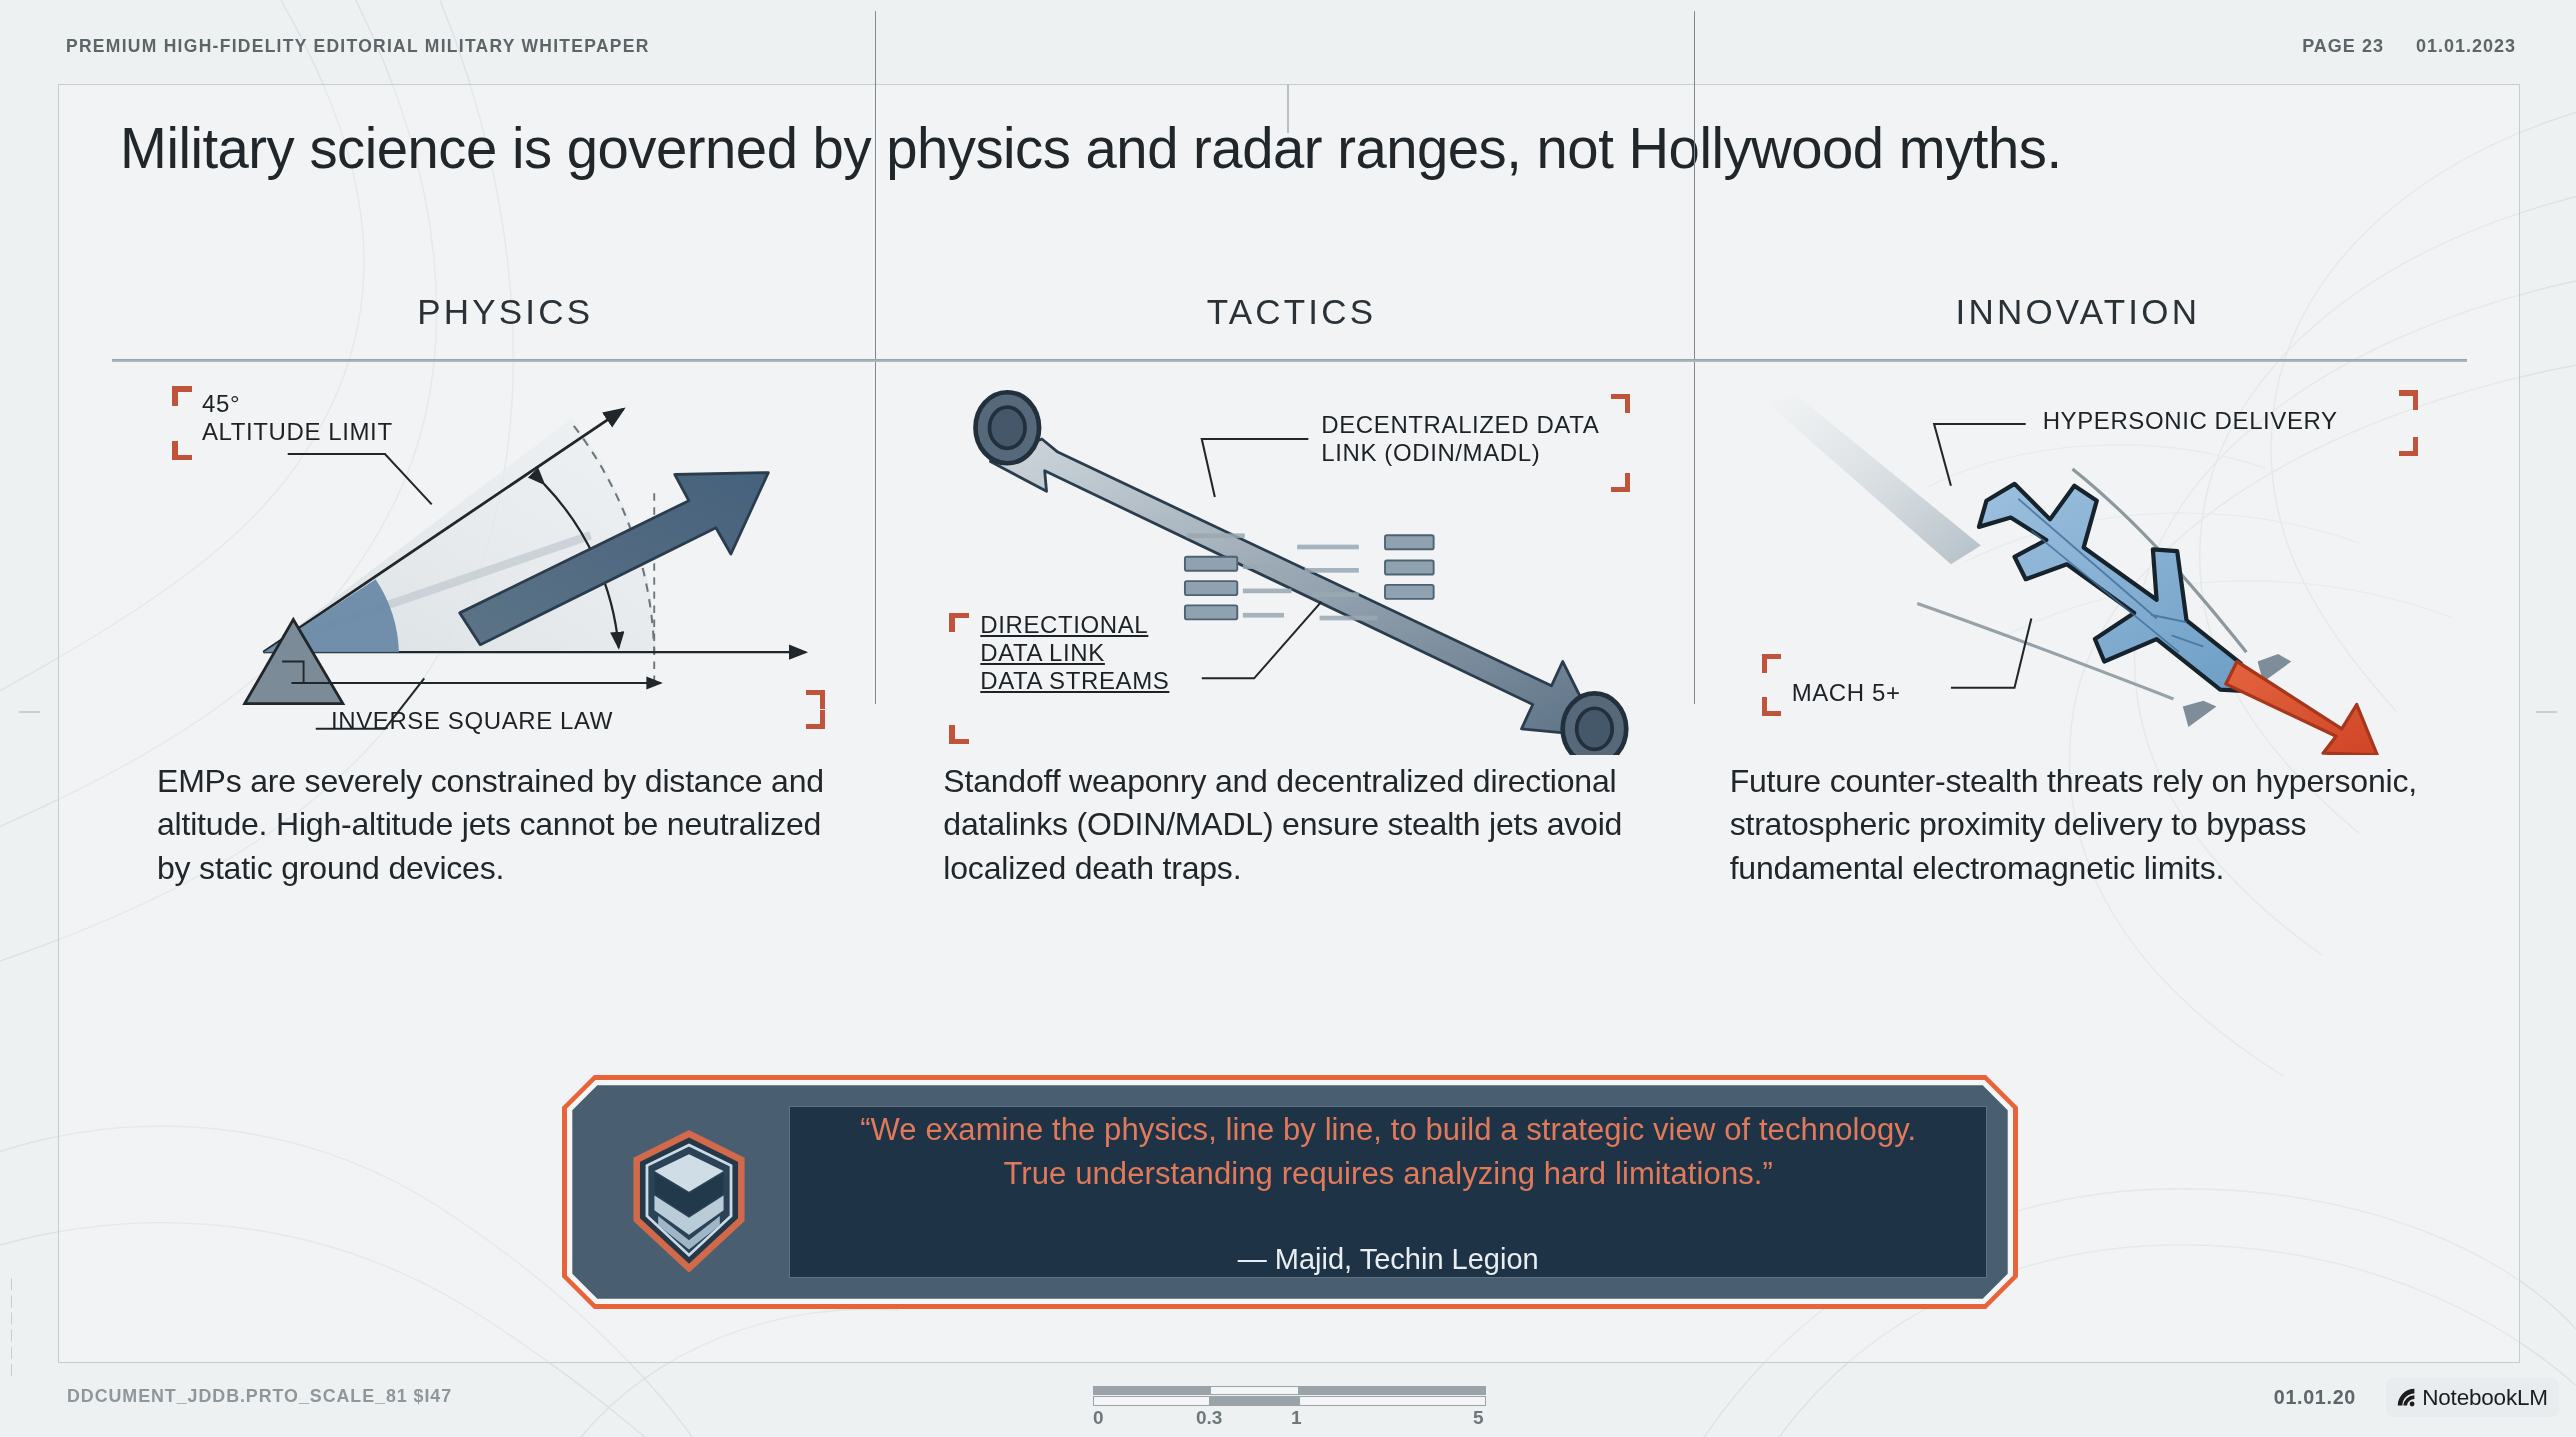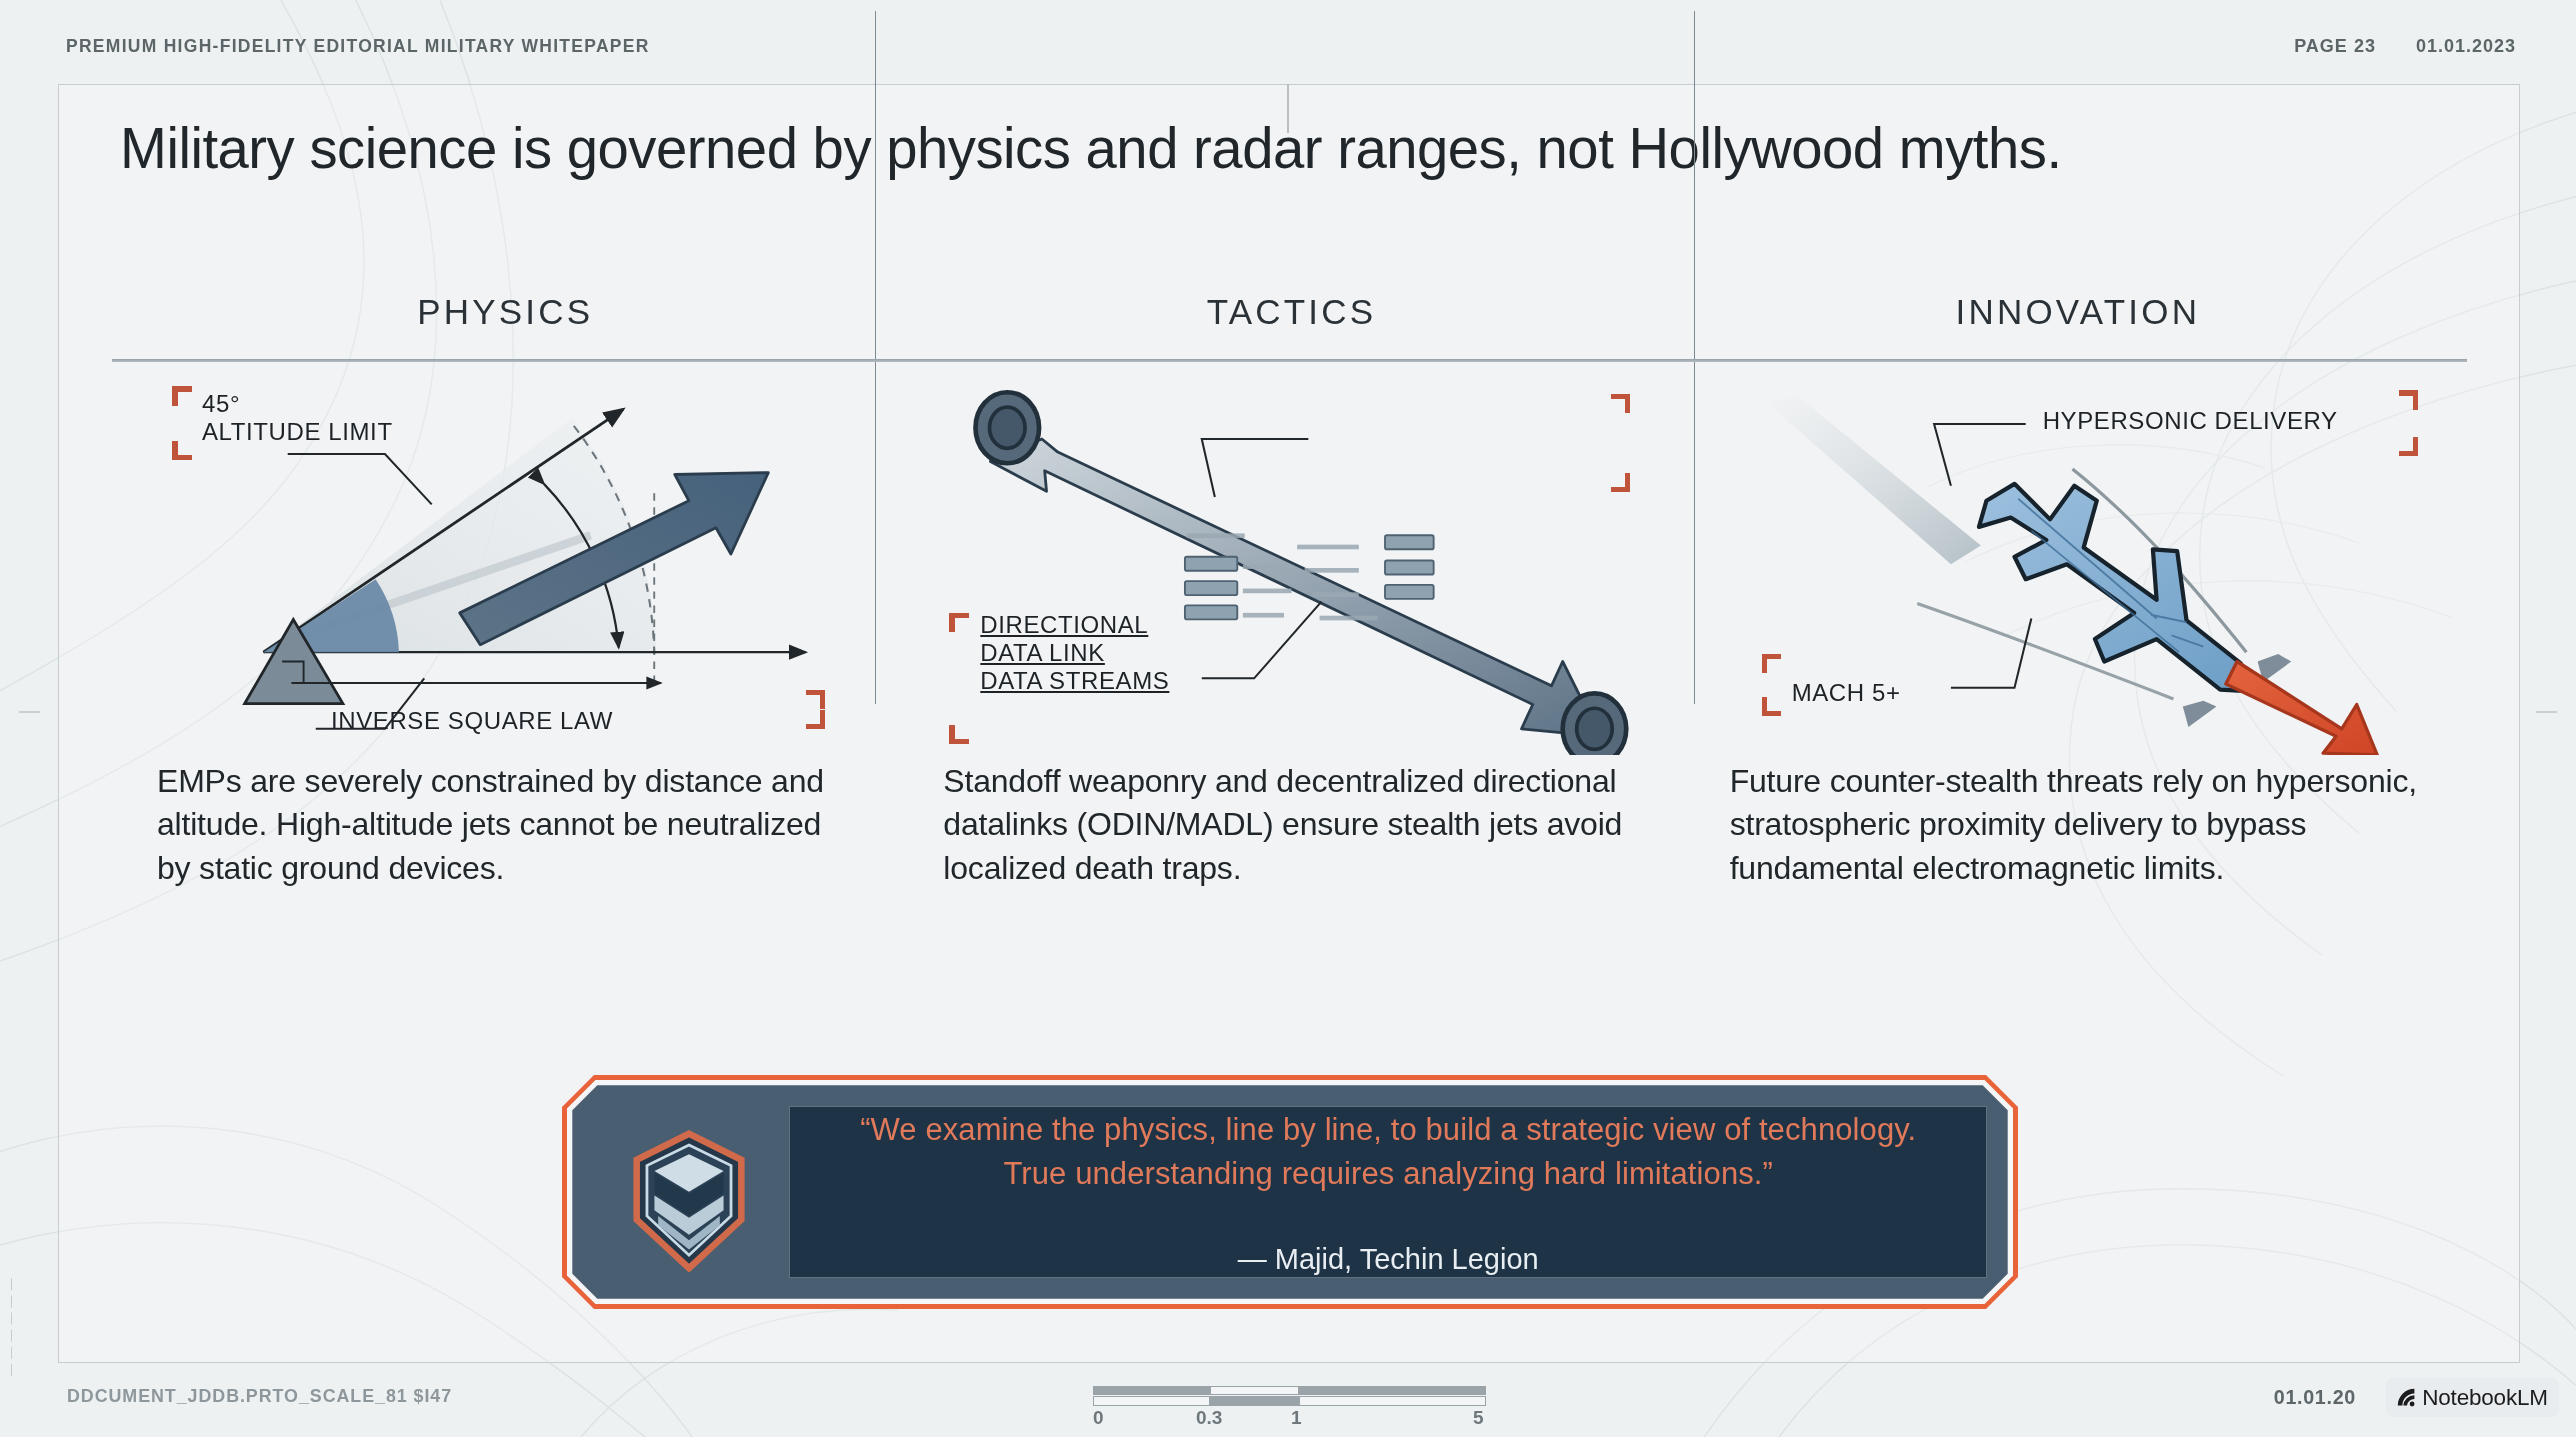--- a/index.html
+++ b/index.html
@@ -19,21 +19,21 @@
     display:flex; align-items:center; z-index:6;
   }
   .header-left {
     position:absolute; left:66px; top:35px;
     font-size:19px; letter-spacing:1.4px; font-weight:700;
     color:#5c6567; white-space:nowrap;
     transform:scaleX(.92); transform-origin:left center;
   }
   .header-right {
     position:absolute; right:60px; top:36px;
-    display:flex; gap:40px; font-size:18px; font-weight:700;
+    display:flex; gap:32px; font-size:18px; font-weight:700;
     letter-spacing:1px; color:#5c6567; white-space:nowrap;
   }
 
   
   .panel {
     position:absolute; left:58px; top:84px; width:2462px; height:1279px;
     border:1.9px solid #c7cdcf; background:rgba(248,250,250,.30); z-index:2;
   }
   .panel-tick {
     position:absolute; left:1287px; top:84px; width:1.9px; height:49px;
@@ -312,20 +312,22 @@
 
         <path d="M400 62 L286 62 L300 124" fill="none" stroke="#20262a" stroke-width="2.2"></path>
         <path d="M286 318 L342 318 L414 236" fill="none" stroke="#20262a" stroke-width="2.2"></path>
       </svg>
 
       <div class="brk tr" style="right:9.4px; top:13px;"></div>
       <div class="brk br" style="right:9.4px; top:92px;"></div>
       <div class="brk tl" style="left:5.6px; top:232px;"></div>
       <div class="brk bl" style="left:5.6px; top:344px;"></div>
 
+      <div class="anno" style="left:378px; top:30px;">DECENTRALIZED DATA
+LINK (ODIN/MADL)</div>
       <div class="anno" style="left:37px; top:230px;text-decoration:underline;">DIRECTIONAL
 DATA LINK
 DATA STREAMS</div>
     </div>
 
     <p class="body-copy">Standoff weaponry and decentralized directional datalinks (ODIN/MADL) ensure stealth jets avoid localized death traps.</p>
   </div>
 
   <div class="col">
     <div class="col-title">INNOVATION</div>

